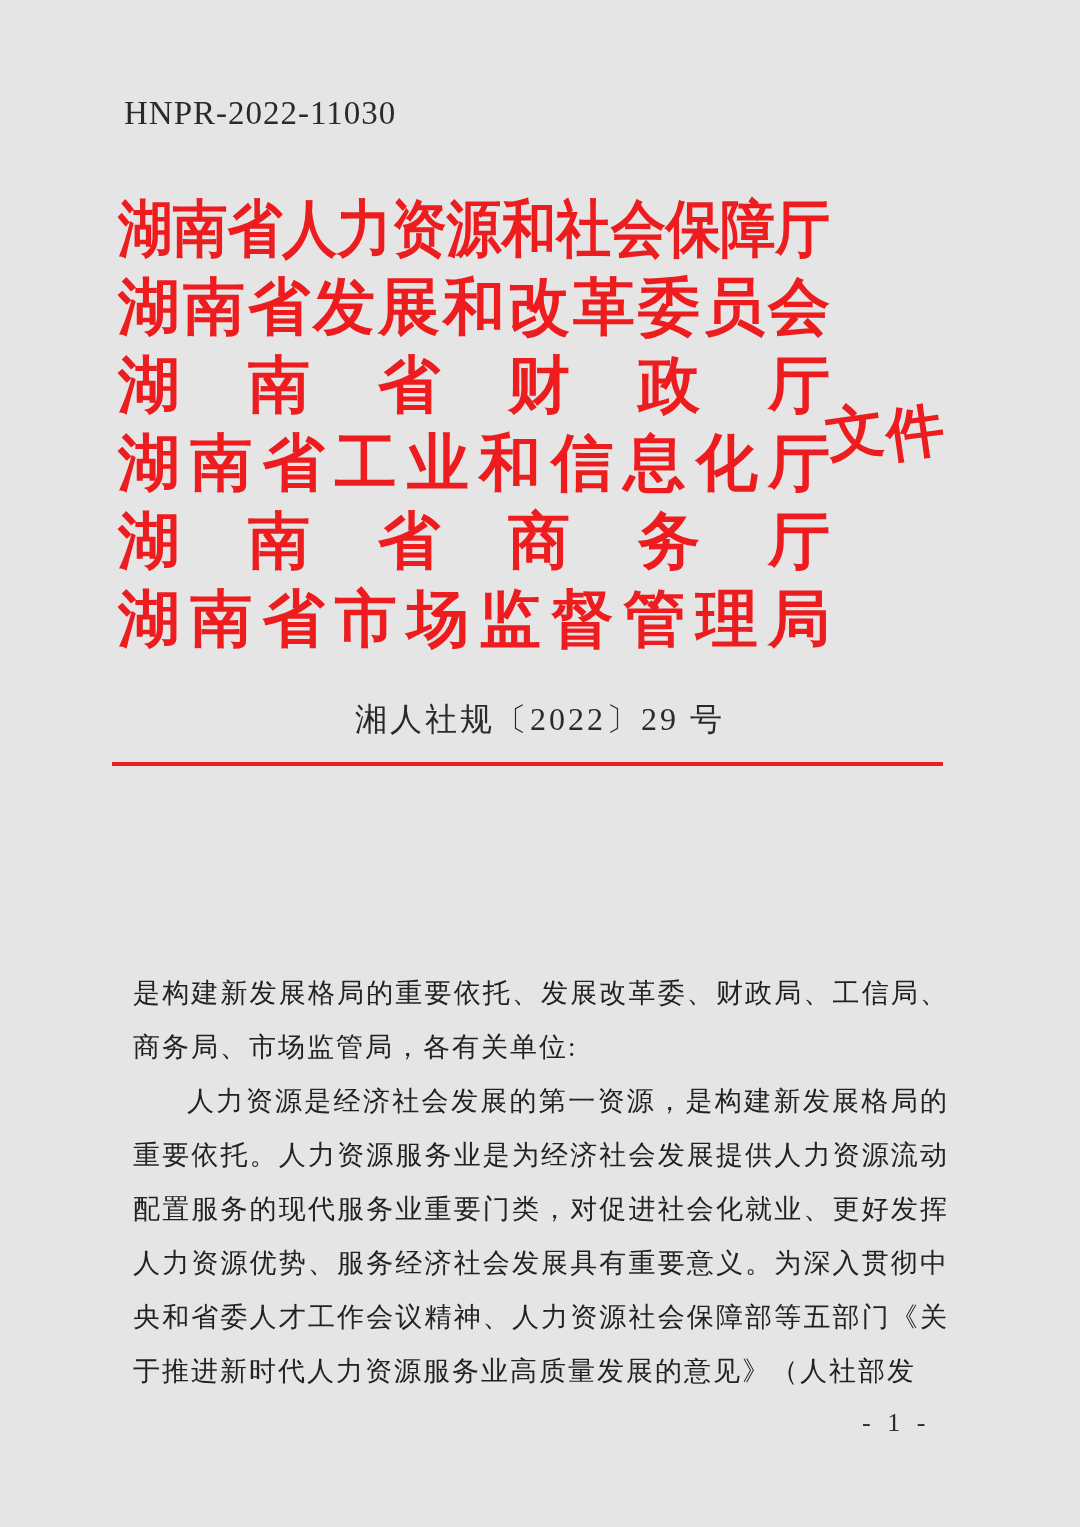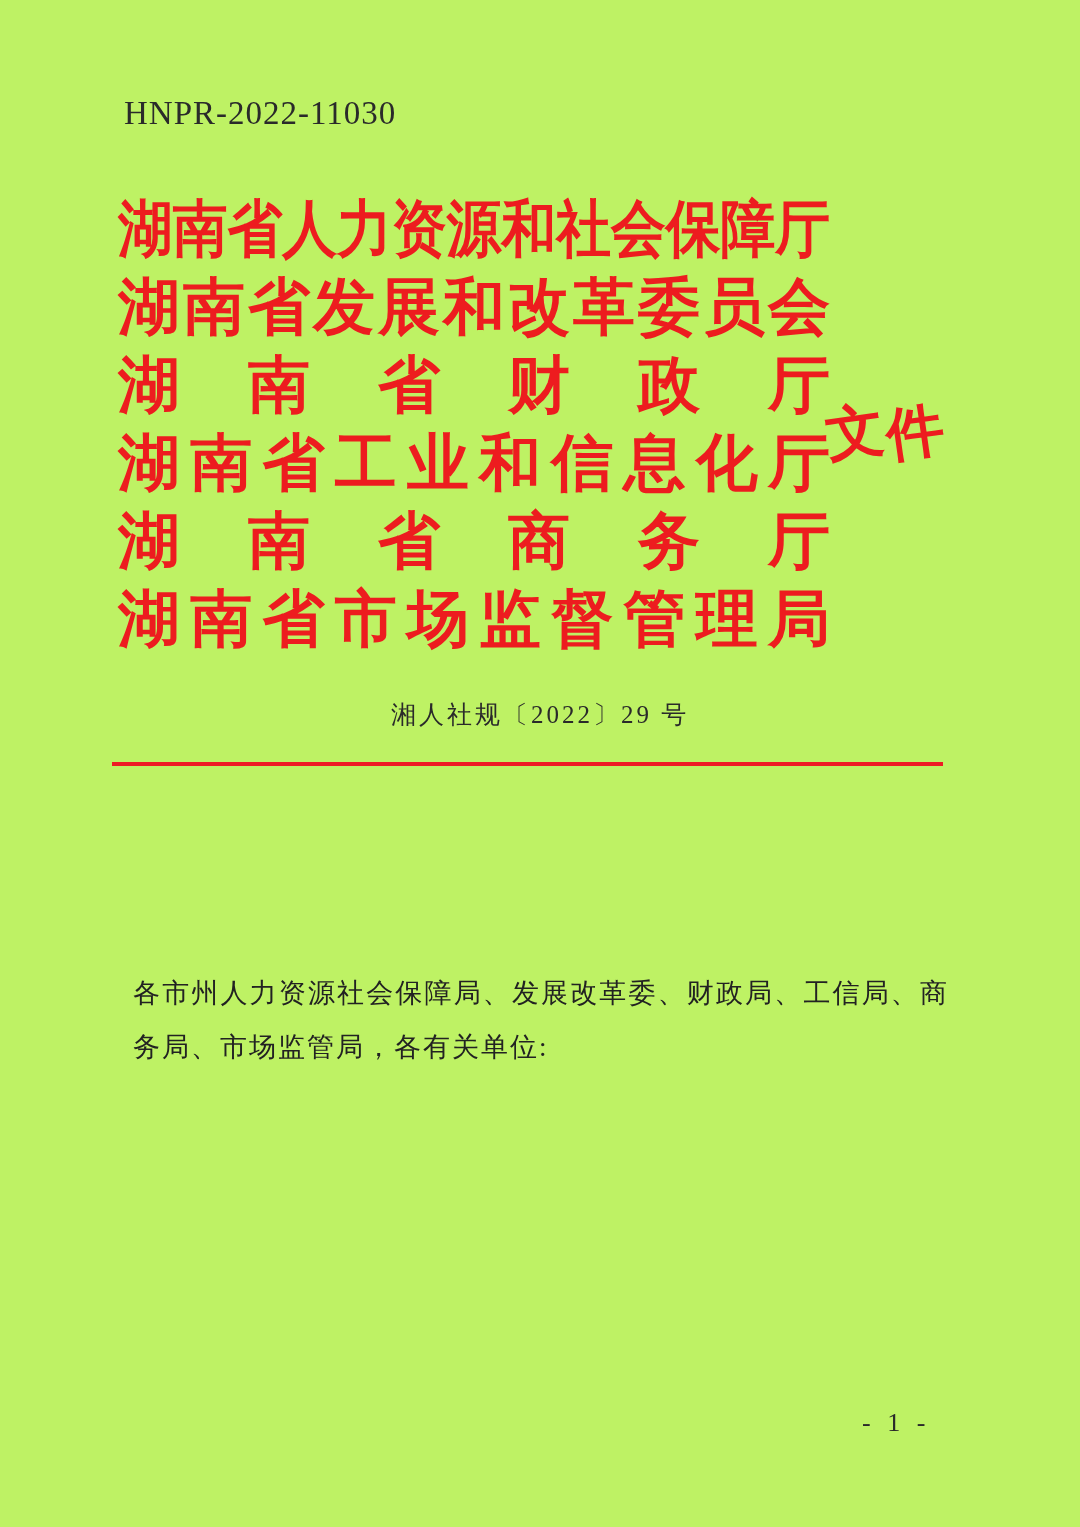--- a/index.html
+++ b/index.html
@@ -6,21 +6,21 @@
     --header-red:#ed1c1f;
     --rule-red:#ed1c24;
     --text-black:#1c1c1c;
   }
   html,body{margin:0;padding:0;background:#ffffff;}
   body{
     width:1080px;height:1527px;position:relative;overflow:hidden;
     font-family:"Liberation Serif","DejaVu Serif",serif;
     color:var(--text-black,#1c1c1c);
   }
-  .page{position:absolute;inset:0;background:#bef264;}
+  .page{position:absolute;inset:0;background:#e5e5e5;}
 
   .doc-code{
     position:absolute;left:124px;top:95px;
     font-size:33px;letter-spacing:1px;color:#2a2a2a;
     font-family:"Liberation Serif","DejaVu Serif",serif;
   }
 
   .issuer-block{
     position:absolute;left:118px;top:190px;width:712px;
   }
@@ -35,21 +35,21 @@
   .doc-label{
     position:absolute;left:826px;top:394px;
     display:flex;gap:2px;
     font-size:58px;font-weight:bold;color:var(--header-red,#ed1c1f);
     white-space:nowrap;
   }
   .doc-label span{display:inline-block;transform:rotate(-8deg);}
 
   .ref-number{
     position:absolute;left:0;top:698px;width:1080px;
-    text-align:center;font-size:25px;letter-spacing:3px;color:#2a2a2a;
+    text-align:center;font-size:32px;letter-spacing:3px;color:#2a2a2a;
   }
 
   .red-rule{
     position:absolute;left:112px;top:762px;width:831px;height:4px;
     background:var(--rule-red,#ed1c24);
   }
 
   .doc-title{
     position:absolute;left:113px;top:798px;width:854px;
     text-align:center;font-weight:bold;font-size:42px;line-height:58px;
@@ -151,18 +151,19 @@
       <span>文</span>
       <span>件</span>
     </div>
 
   <div class="ref-number">湘人社规〔2022〕29 号</div>
 
   <div class="red-rule"></div>
 
 
   <div class="body-block">
-    <p>各市州人力资源社会保障局、发展改革委、财政局、工信局、商务局、市场监管局，各有关单位:</p>
+    <p>是构建新发展格局的重要依托、发展改革委、财政局、工信局、商务局、市场监管局，各有关单位:</p>
+    <p class="indent">人力资源是经济社会发展的第一资源，是构建新发展格局的重要依托。人力资源服务业是为经济社会发展提供人力资源流动配置服务的现代服务业重要门类，对促进社会化就业、更好发挥人力资源优势、服务经济社会发展具有重要意义。为深入贯彻中央和省委人才工作会议精神、人力资源社会保障部等五部门《关于推进新时代人力资源服务业高质量发展的意见》（人社部发</p>
   </div>
 
   <div class="page-number">- 1 -</div>
 
 </div>
 
 </body></html>

